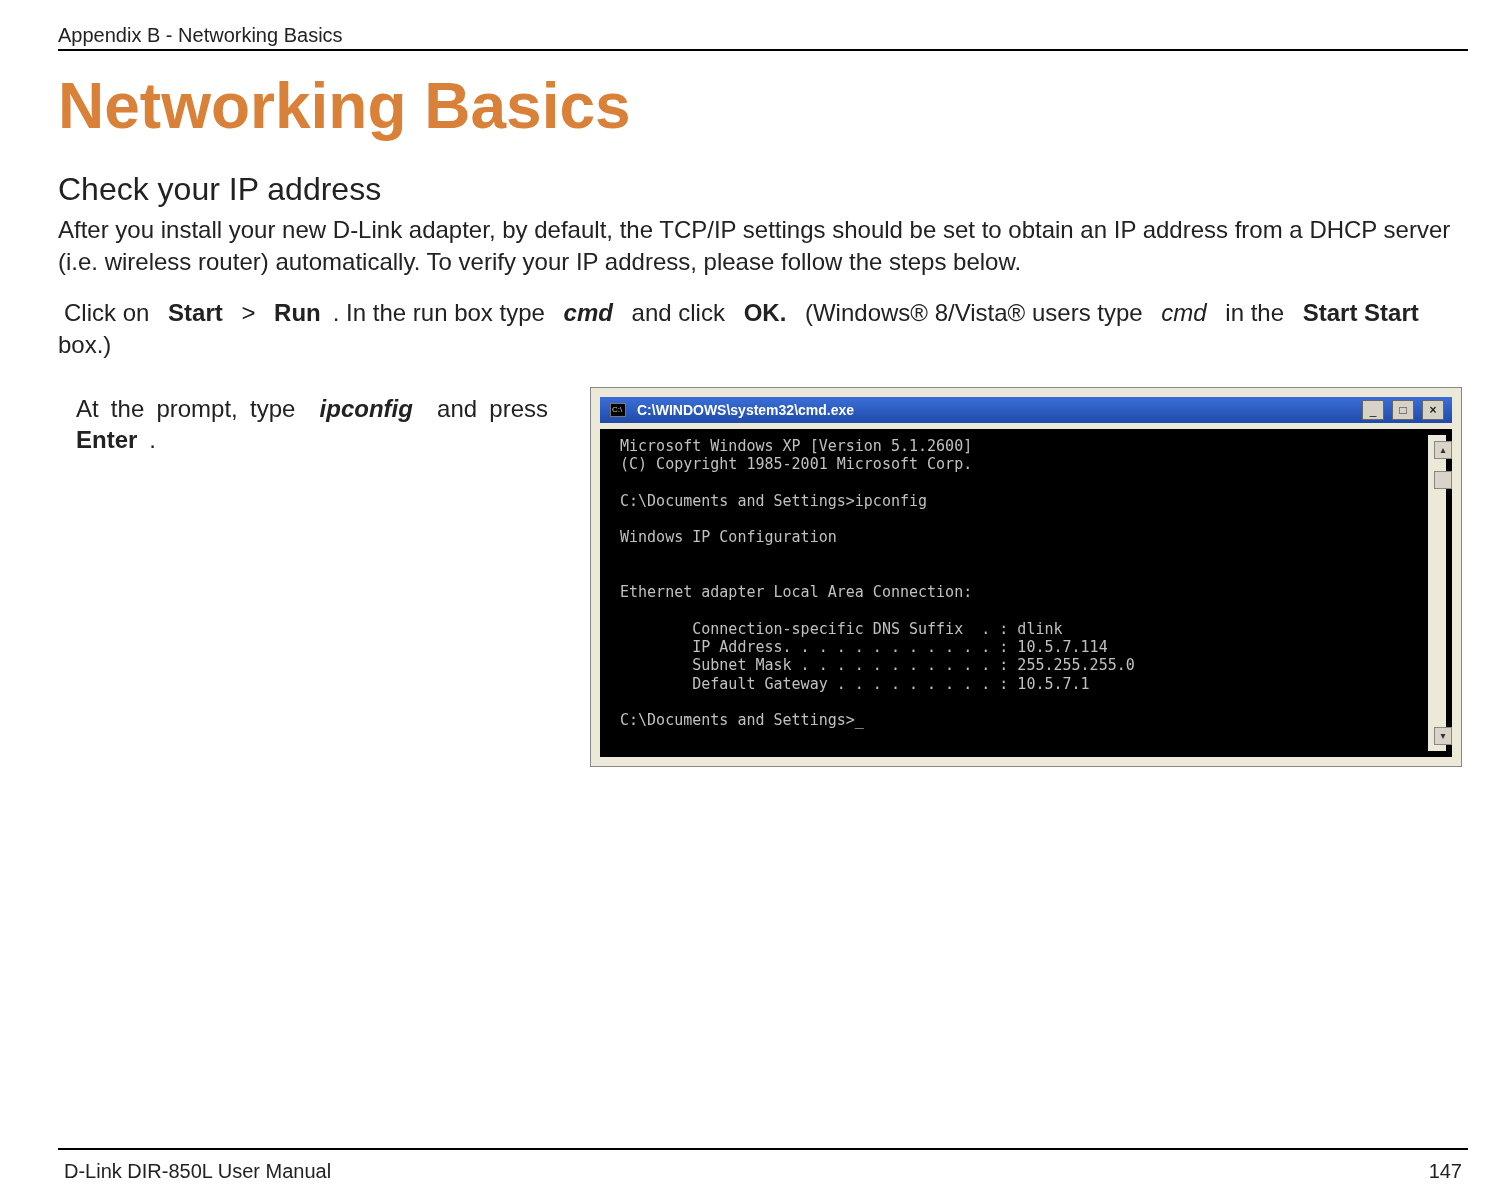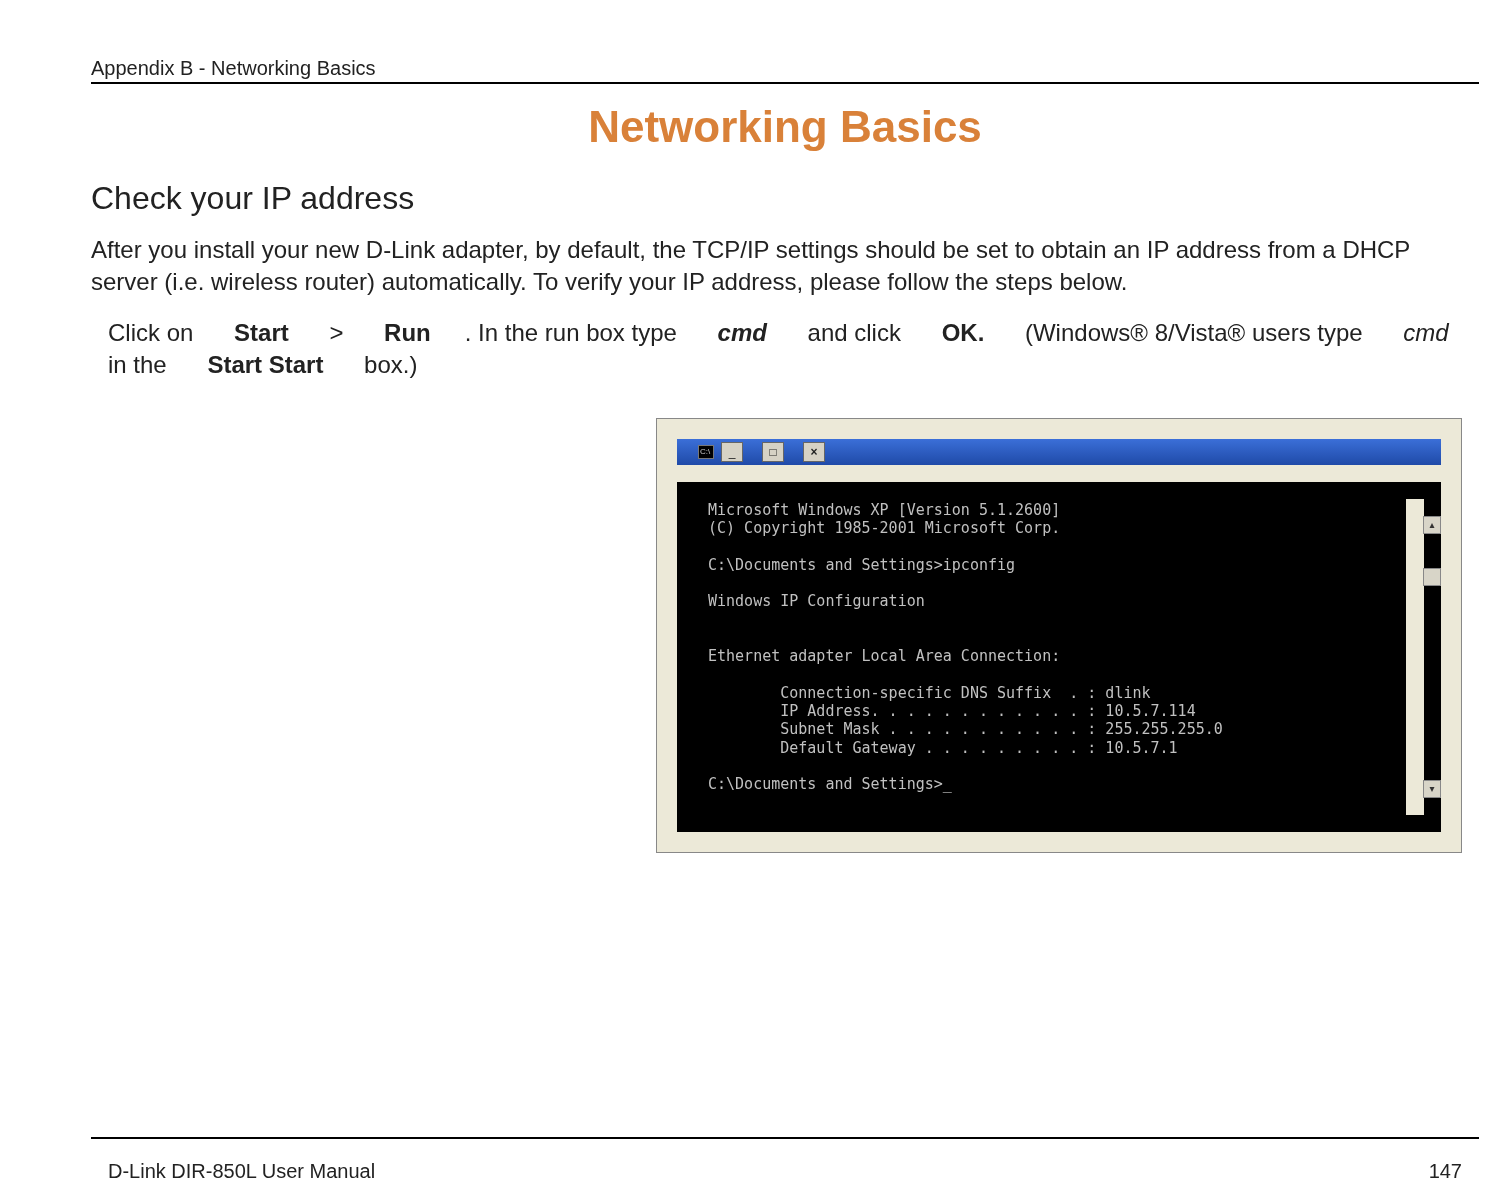--- a/index.html
+++ b/index.html
@@ -1,34 +1,33 @@
 <!DOCTYPE html>
 <html><head>
 <meta charset="utf-8">
 <style>
-  * { box-sizing: border-box; margin: 17px; padding: 0; }
+  * { box-sizing: border-box; margin: 6px; padding: 0; }
   body {
     font-family: "Myriad Pro", "Segoe UI", Arial, sans-serif;
     color: #222;
     background: #fff;
     width: 1502px;
     height: 1193px;
     position: relative;
     padding: 0 40px;
   }
   .header-bar {
     border-bottom: 2.5px solid #000;
     padding-top: 6px;
     padding-bottom: 2px;
     font-size: 20px;
   }
   .main-title {
-    text-align: center;
     color: #d98139;
-    font-size: 44px;
+    font-size: 64px;
     font-weight: 600;
     margin-top: 18px;
     margin-bottom: 28px;
   }
   .subheading {
     font-size: 32px;
     font-weight: 400;
     margin-bottom: 6px;
   }
   .body-text {
@@ -145,25 +144,29 @@
 <h2 class="subheading">Check your IP address</h2>
 
 <p class="body-text">After you install your new D-Link adapter, by default, the TCP/IP settings should be set to obtain an IP address from a DHCP server (i.e. wireless router) automatically. To verify your IP address, please follow the steps below.</p>
 
 <p class="body-text">
   <span>Click on </span><span class="b">Start</span><span> &gt; </span><span class="b">Run</span><span>. In the run box type </span><span class="bi">cmd</span><span> and click </span><span class="b">OK.</span><span> (Windows® 8/Vista® users type </span><span class="i">cmd</span><span> in the </span><span class="b">Start Start</span><span> box.)</span>
 </p>
 
 <div class="two-col">
   <div class="left-col">
+    <p>
+      <span>At the prompt, type </span><span class="bi">ipconfig</span><span> and press </span><span class="b">Enter</span><span>.</span>
+    </p>
   </div>
 
   <div class="cmd-window">
     <div class="cmd-titlebar">
       <div class="cmd-icon">C:\</div>
+      <div class="cmd-title">C:\WINDOWS\system32\cmd.exe</div>
       <div class="cmd-btn">_</div>
       <div class="cmd-btn">□</div>
       <div class="cmd-btn close">×</div>
     </div>
     <div class="cmd-body-wrap">
       <div class="cmd-body">Microsoft Windows XP [Version 5.1.2600]
 (C) Copyright 1985-2001 Microsoft Corp.
 
 C:\Documents and Settings&gt;ipconfig
 

